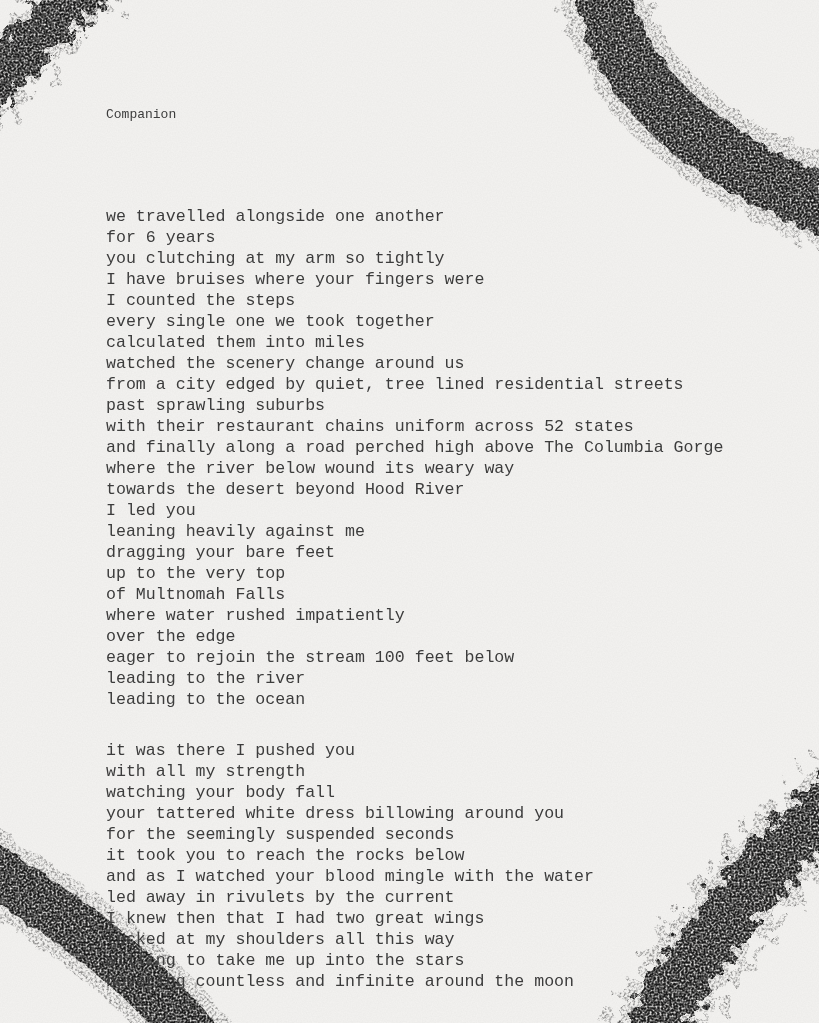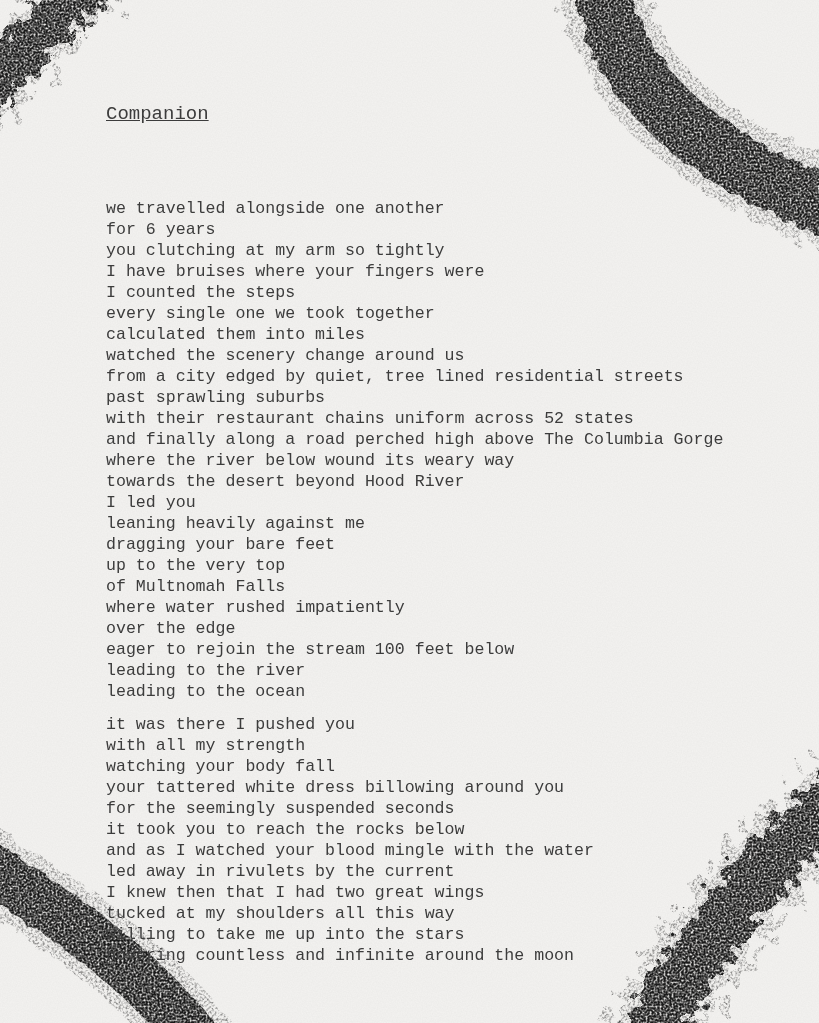--- a/index.html
+++ b/index.html
@@ -42,28 +42,27 @@
     position:absolute;
     left:106px;
     top:62px;
     color:var(--ink);
     font-size:16.6px;
     line-height:21px;
     white-space:pre;
     letter-spacing:0;
   }
   .poem-title{
-    font-size:19px;
+    font-size:13px;
     font-weight:400;
     line-height:21px;
-    margin:0 0 31px 0;
-    text-decoration:underline;
+    margin:0 0 39px 0;
   }
   .stanza + .stanza{}
-  .stanza:nth-child(4){margin-top:12px;}
+  .stanza:nth-child(4){margin-top:30px;}
   .line{height:21px;}
 </style>
 </head>
 <body>
 
 <div class="page">
 
   <svg class="decor" viewBox="0 0 819 1023" xmlns="http://www.w3.org/2000/svg">
     <defs>
       <filter id="ch-halo" x="-160" y="-160" width="1140" height="1350" filterUnits="userSpaceOnUse">

